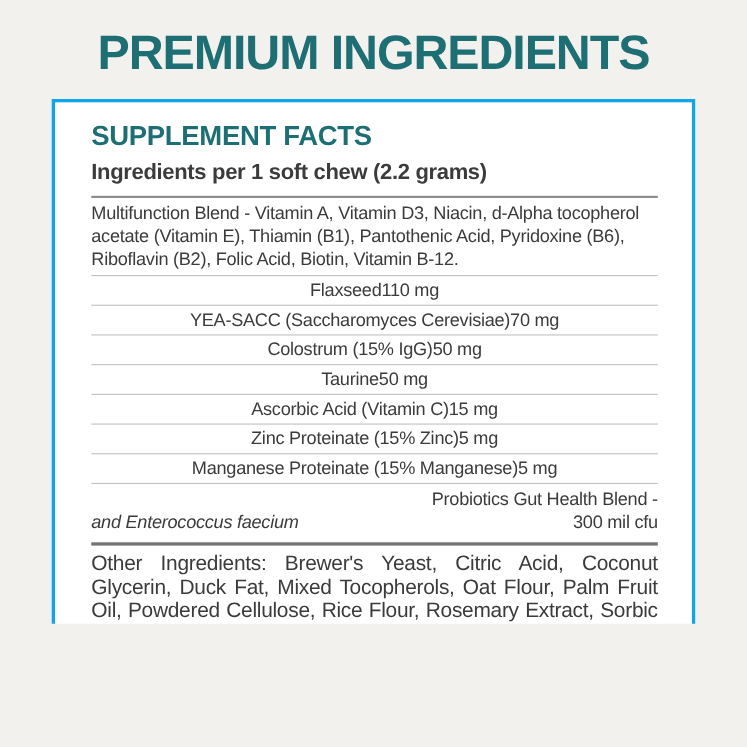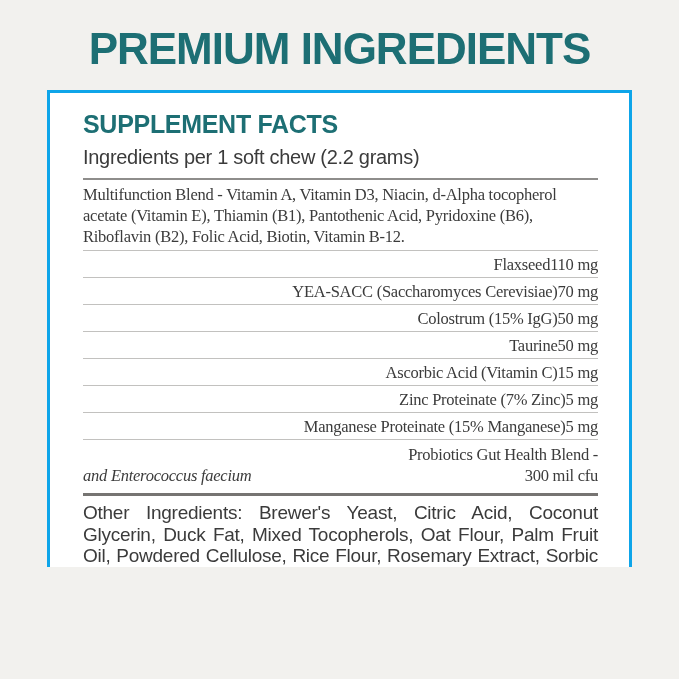--- a/index.html
+++ b/index.html
@@ -37,47 +37,47 @@
   .sf-heading {
     font-size: 25px;
     font-weight: bold;
     color: #1d6f74;
     letter-spacing: -0.3px;
   }
   .serving-line {
     margin-top: 7px;
     font-size: 20px;
     letter-spacing: -0.3px;
+    font-weight: bold;
   }
   .rule-medium {
     height: 2px;
     background: #8e8d8b;
     margin-top: 9px;
   }
   .rule-thick {
     height: 3px;
     background: #767472;
     margin-top: 4px;
   }
   .body-text {
     font-size: 16.5px;
     line-height: 21px;
     letter-spacing: -0.25px;
-    font-family: Liberation Serif, serif;
   }
   .pre-lines { white-space: pre-line; }
   .section { padding: 4px 0 3px 0; }
   .amount-line {
     display: flex;
     justify-content: space-between;
     align-items: baseline;
   }
   .ing-row {
     display: flex;
-    justify-content: flex-end;
+    justify-content: center;
     align-items: baseline;
     border-top: 1px solid #c2c1bf;
     padding: 3px 0 2px 0;
   }
   .section-top-rule { border-top: 1px solid #c2c1bf; text-align: right; }
   .italic { font-style: italic; }
   .other-ingredients {
     margin-top: 6px;
     text-align: justify;
     font-size: 19px;
@@ -120,21 +120,21 @@
     </div>
     <div class="ing-row body-text">
       <span>Taurine</span>
       <span>50 mg</span>
     </div>
     <div class="ing-row body-text">
       <span>Ascorbic Acid (Vitamin C)</span>
       <span>15 mg</span>
     </div>
     <div class="ing-row body-text">
-      <span>Zinc Proteinate (7% Zinc)</span>
+      <span>Zinc Proteinate (15% Zinc)</span>
       <span>5 mg</span>
     </div>
     <div class="ing-row body-text">
       <span>Manganese Proteinate (15% Manganese)</span>
       <span>5 mg</span>
     </div>
 
     <div class="section section-top-rule body-text">
       <div>Probiotics Gut Health Blend -</div>
       <div class="amount-line">

